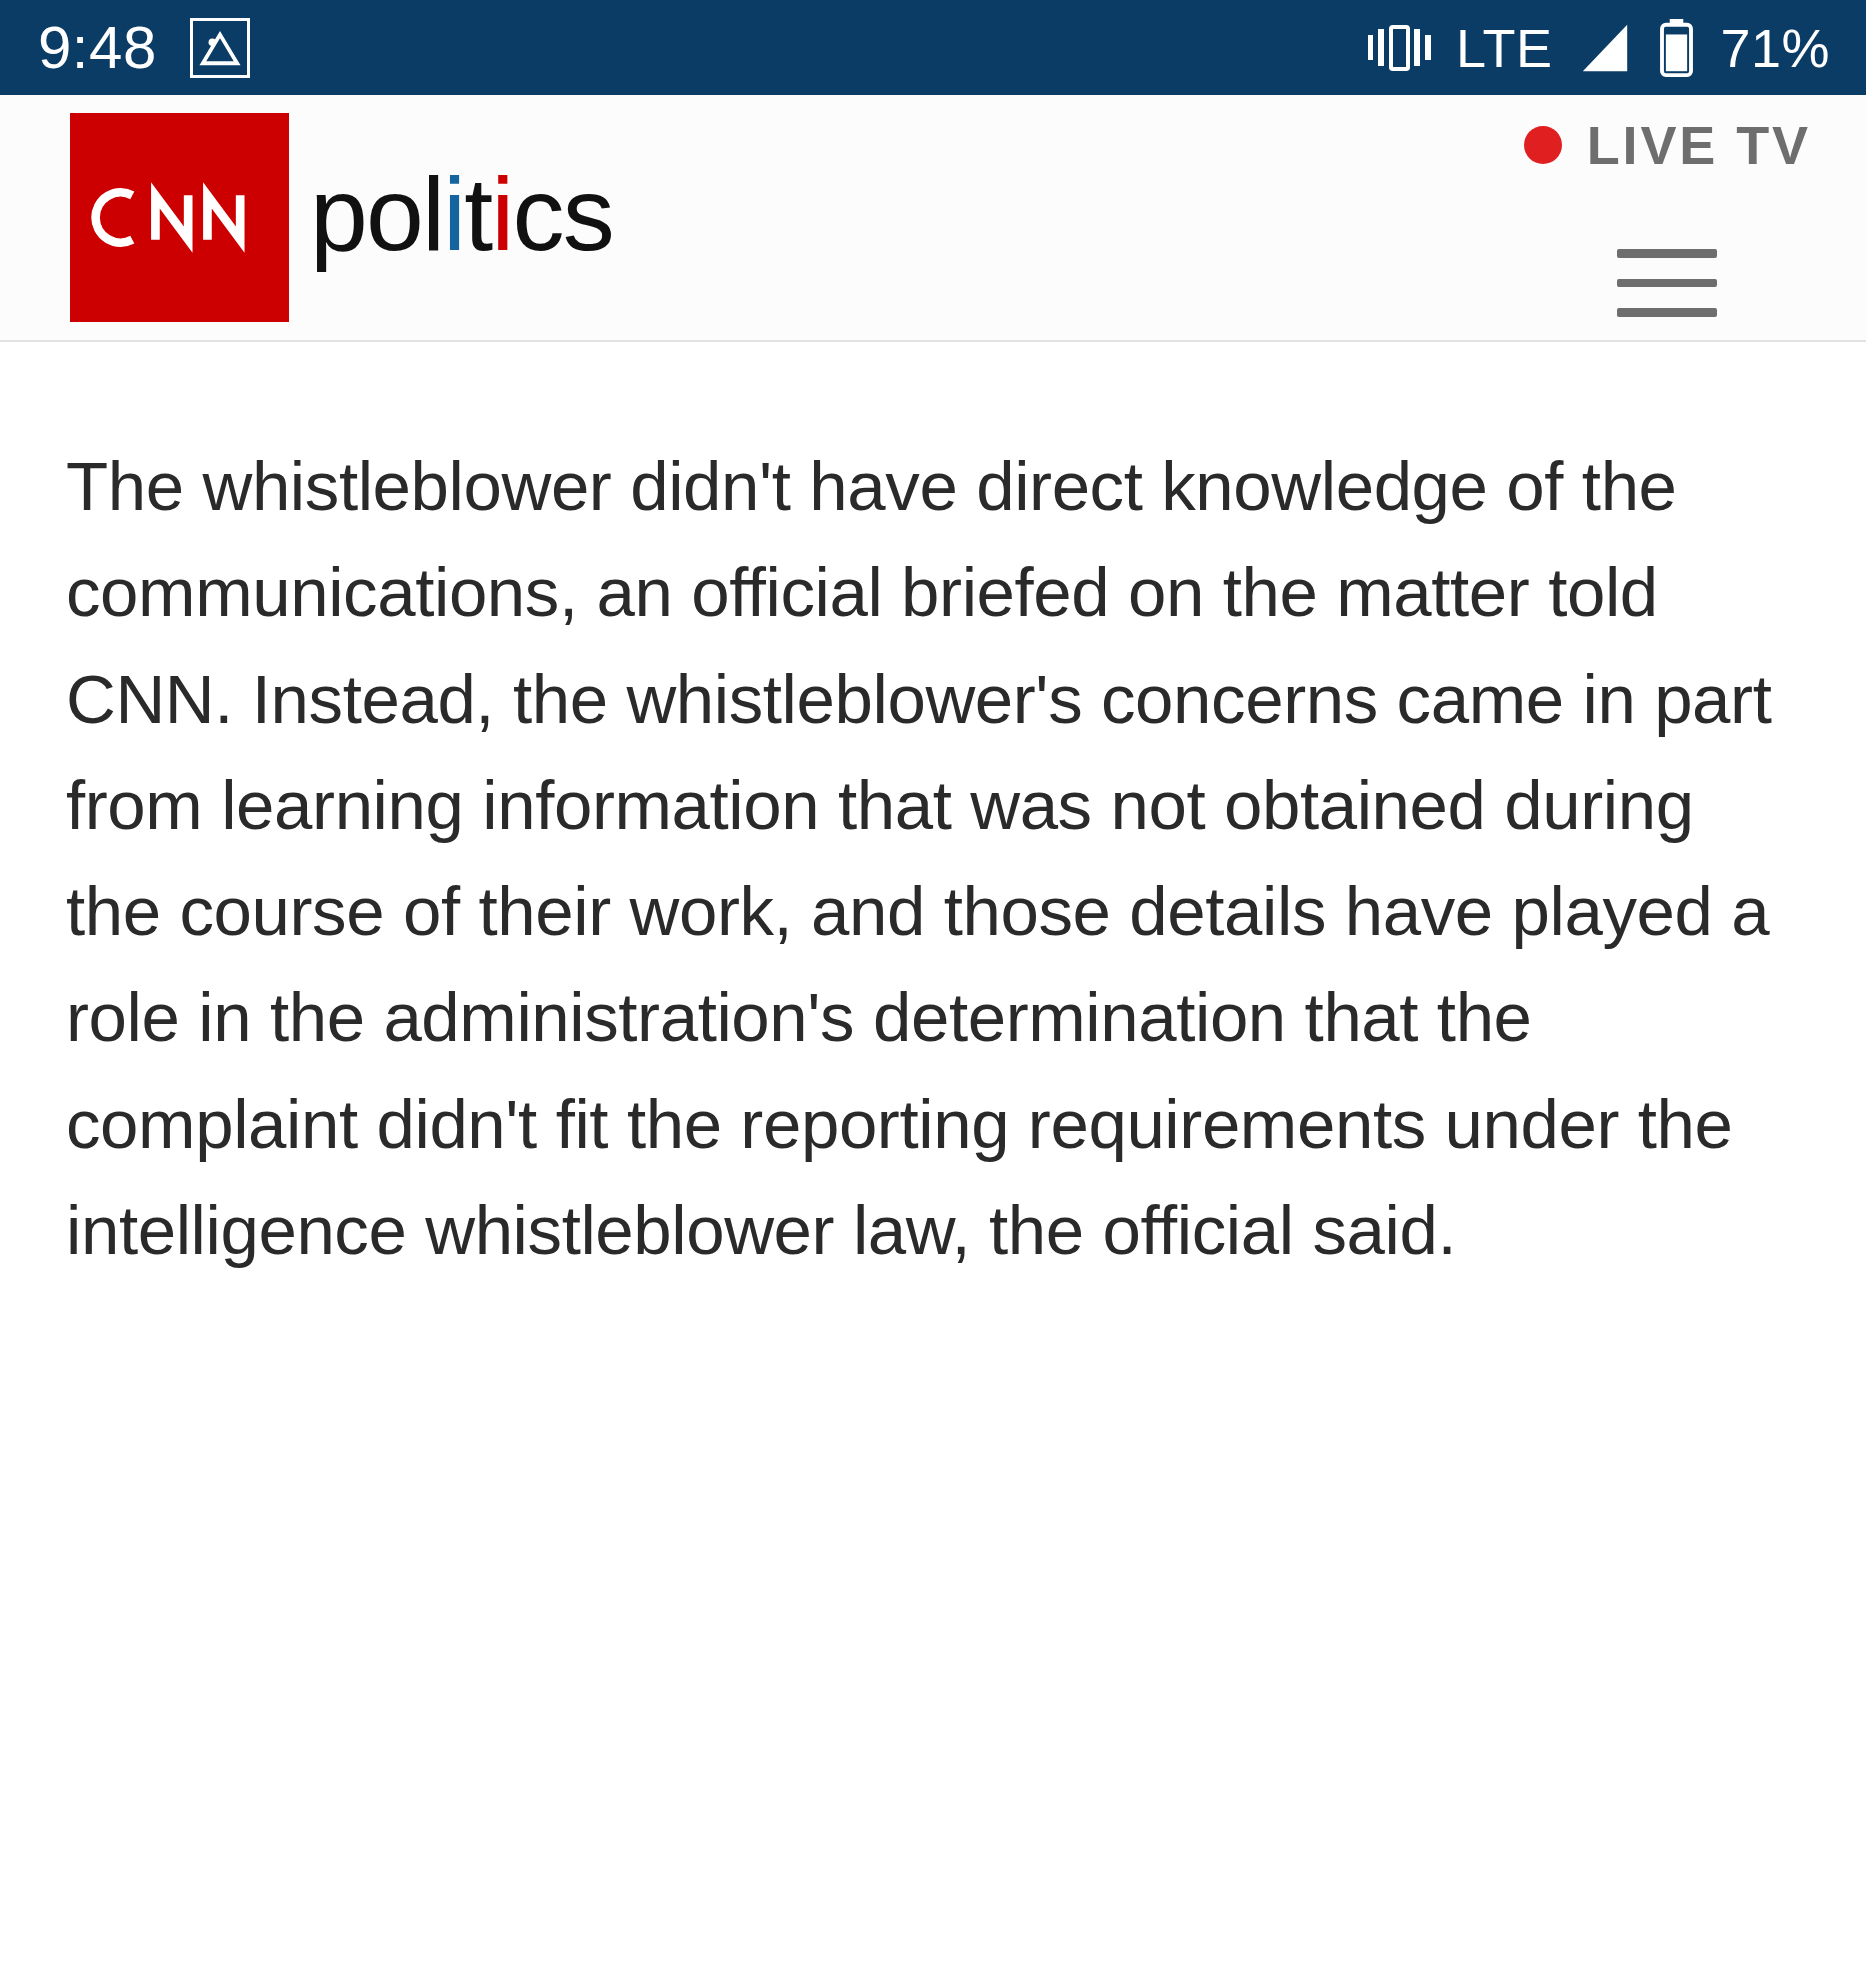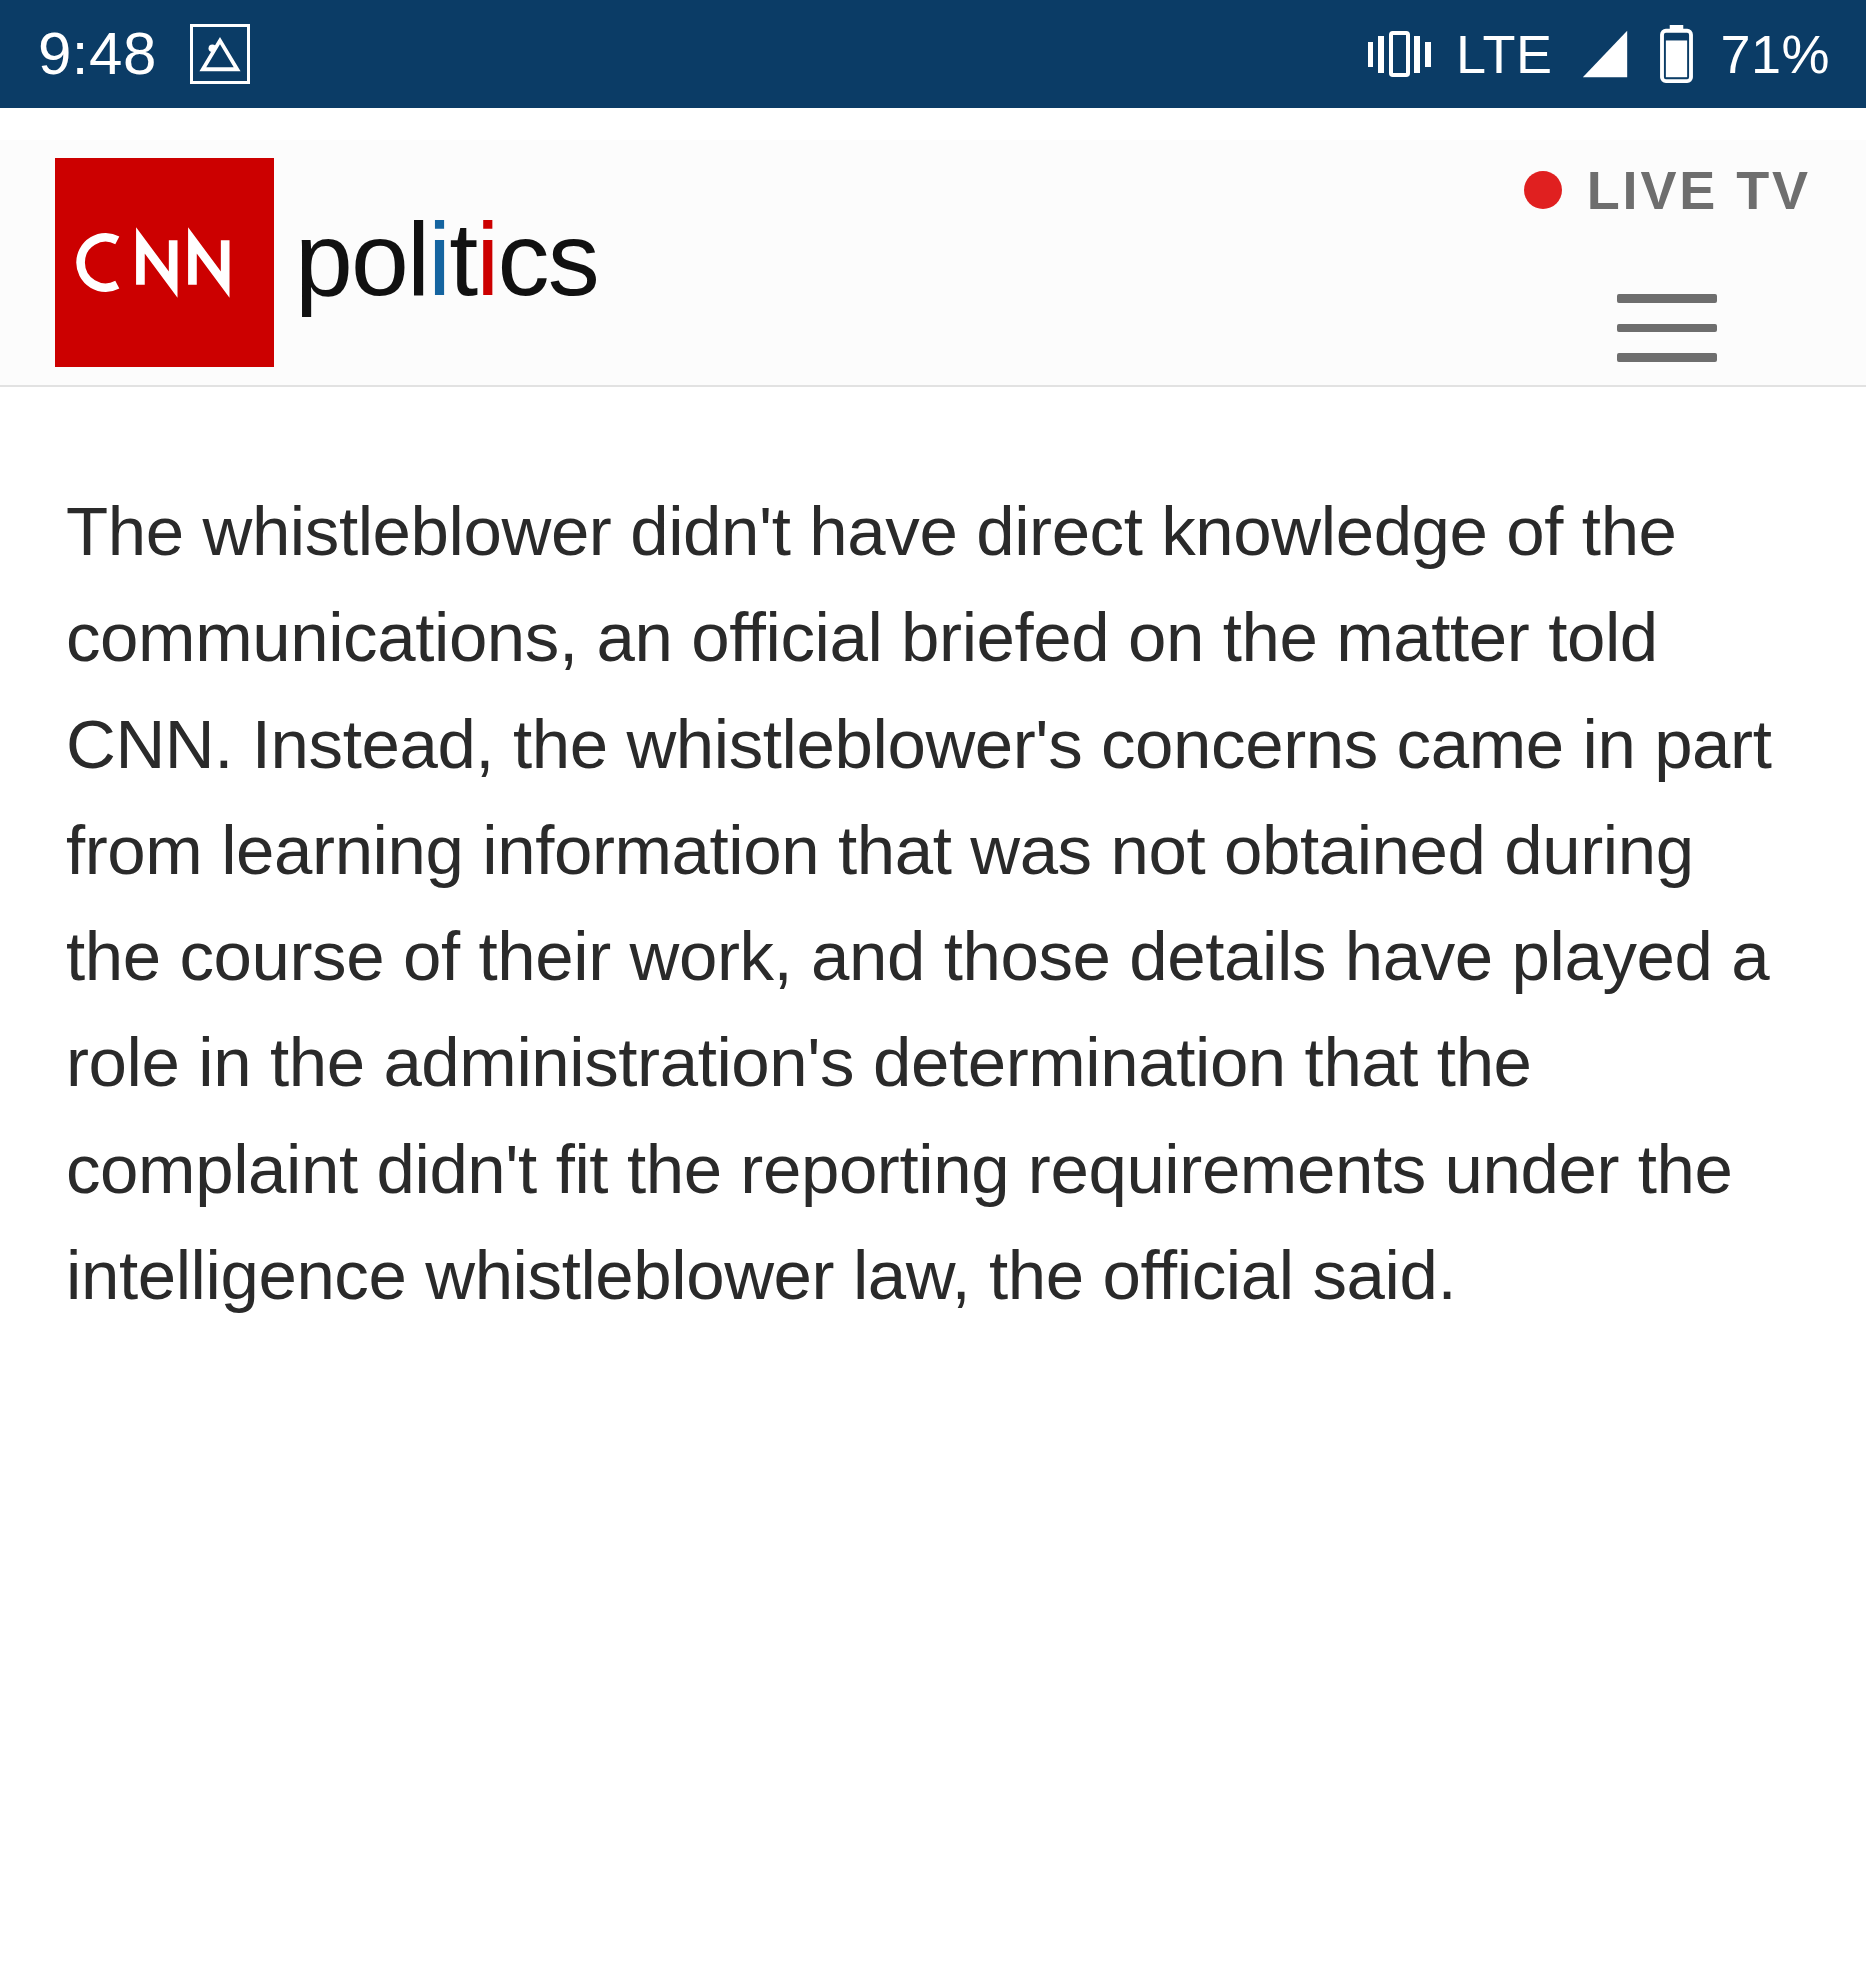--- a/index.html
+++ b/index.html
@@ -6,21 +6,21 @@
   html, body {
     width: 1867px;
     height: 1967px;
     background: #ffffff;
     font-family: "Liberation Sans", sans-serif;
     overflow: hidden;
   }
 
   
   .status-bar {
-    height: 108px;
+    height: 95px;
     background: #0b3c66;
     color: #ffffff;
     display: flex;
     align-items: center;
     justify-content: space-between;
     padding: 0 37px 0 38px;
   }
   .status-left {
     display: flex;
     align-items: center;
@@ -76,23 +76,22 @@
     letter-spacing: 0.5px;
   }
 
   
   .site-header {
     height: 247px;
     background: #fcfcfc;
     border-bottom: 2.9px solid #e2e2e2;
     display: flex;
     align-items: center;
-    padding-left: 55px;
+    padding-left: 70px;
     padding-right: 56px;
-    margin-top: 32px;
   }
   .brand {
     display: flex;
     align-items: center;
     gap: 21px;
   }
   .cnn-logo {
     width: 219px;
     height: 209px;
     background: #cc0000;

